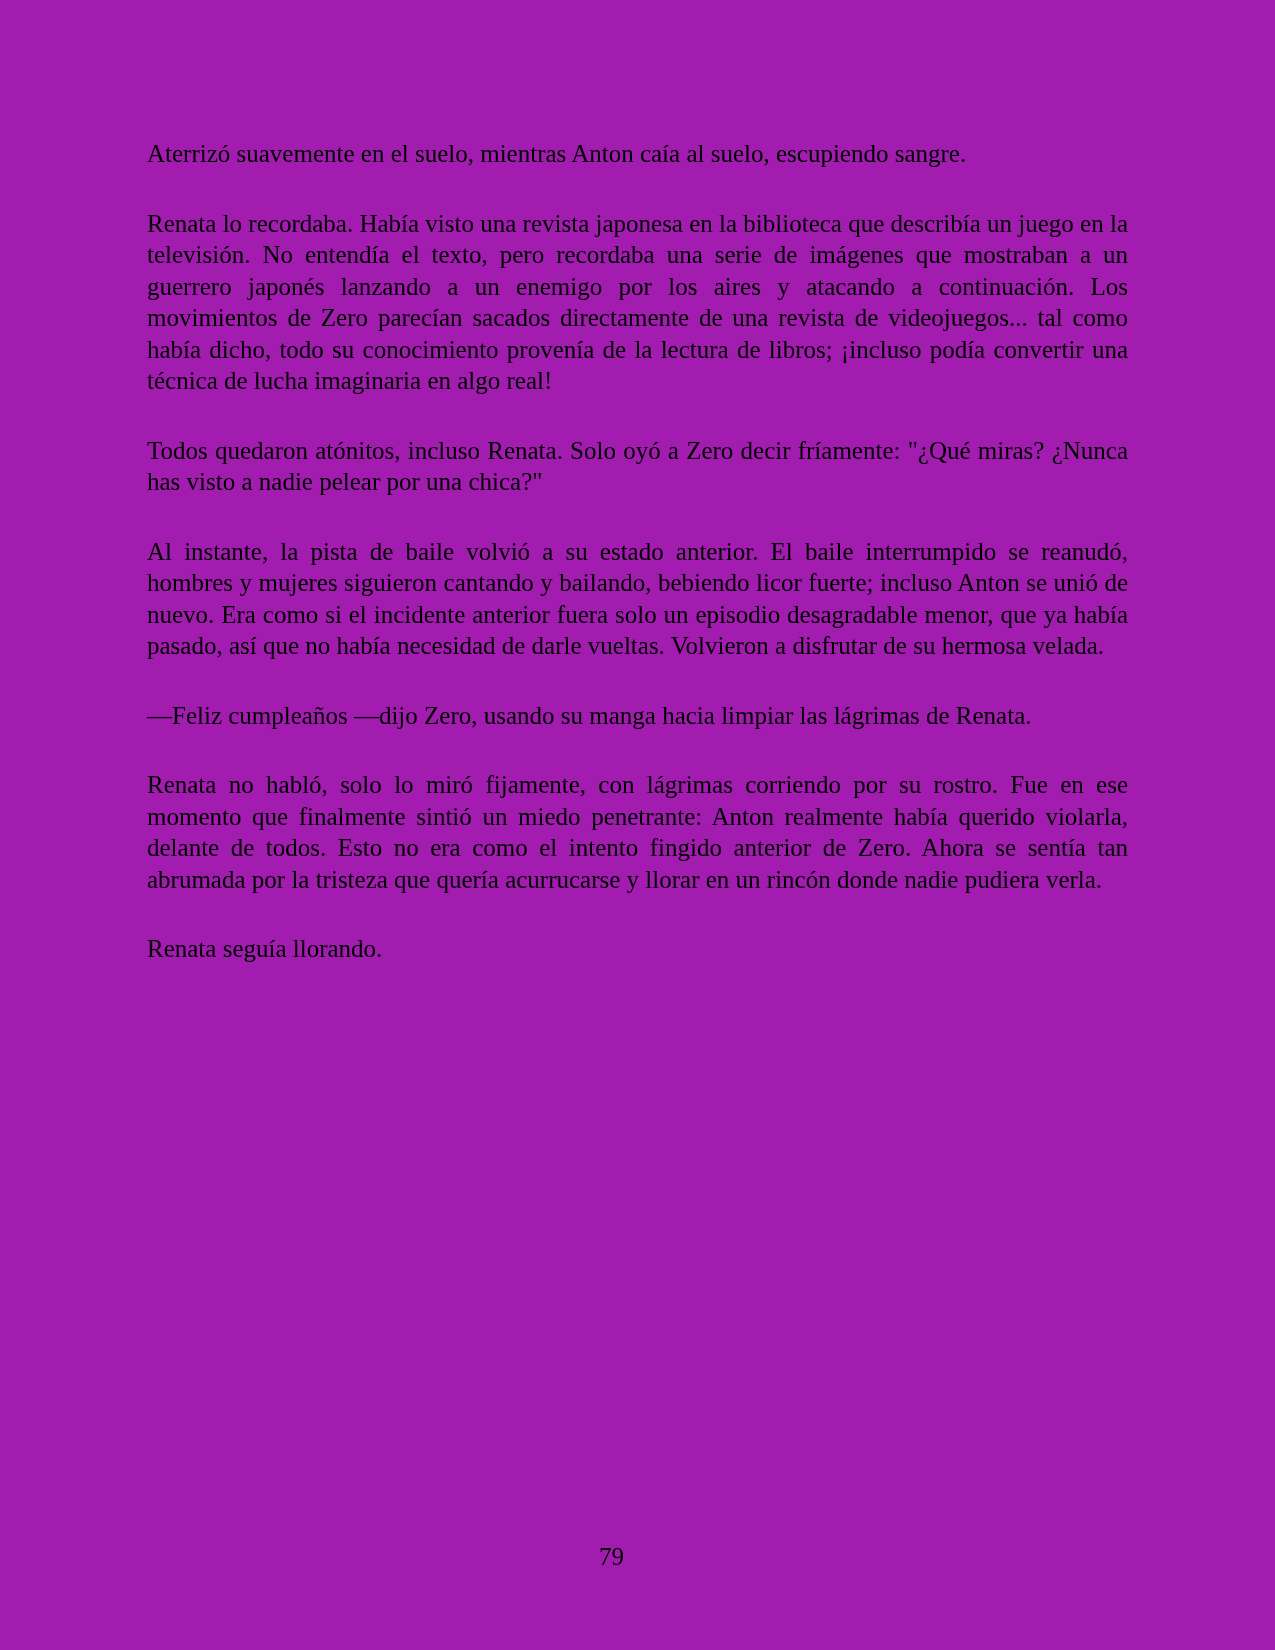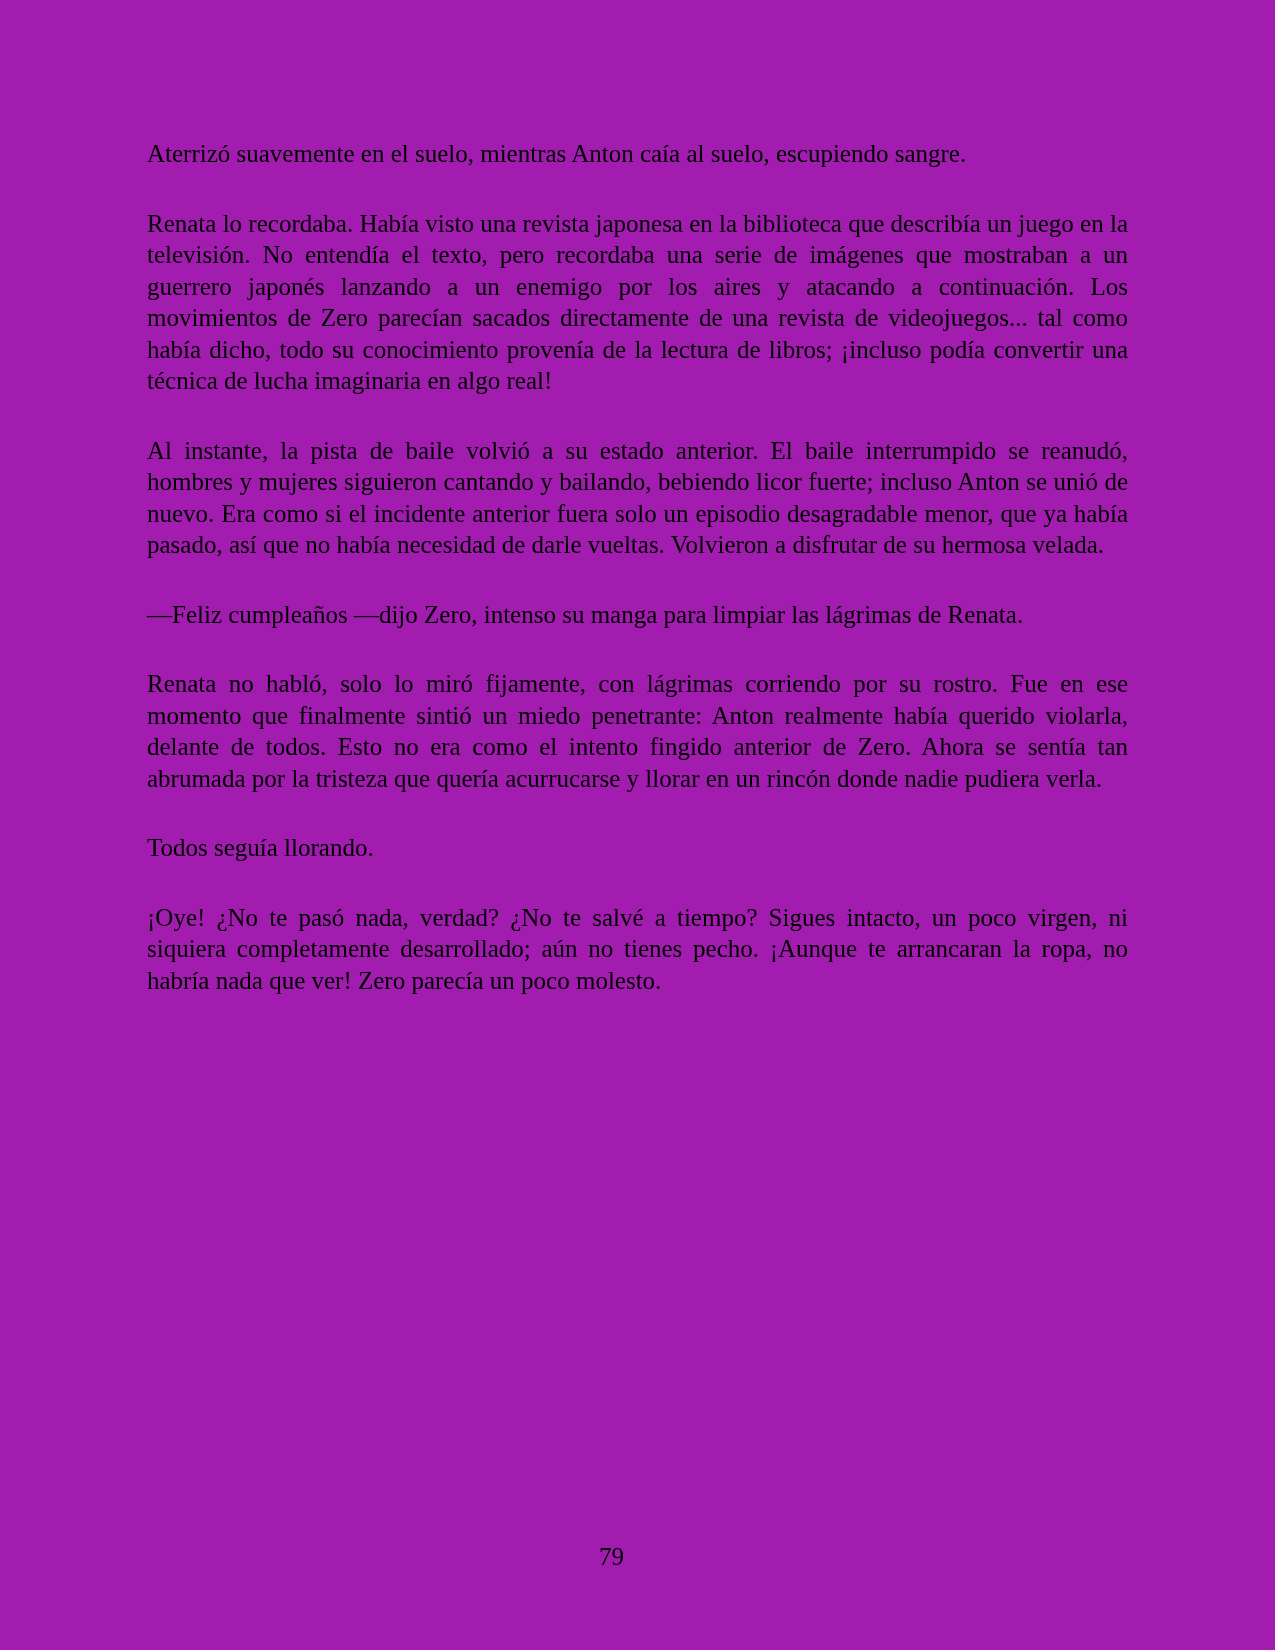--- a/index.html
+++ b/index.html
@@ -41,20 +41,20 @@
     color: #000000;
   }
 </style>
 </head>
 <body>
 
 <div class="sheet">
   <div class="text-block">
     <p>Aterrizó suavemente en el suelo, mientras Anton caía al suelo, escupiendo sangre.</p>
     <p>Renata lo recordaba. Había visto una revista japonesa en la biblioteca que describía un juego en la televisión. No entendía el texto, pero recordaba una serie de imágenes que mostraban a un guerrero japonés lanzando a un enemigo por los aires y atacando a continuación. Los movimientos de Zero parecían sacados directamente de una revista de videojuegos... tal como había dicho, todo su conocimiento provenía de la lectura de libros; ¡incluso podía convertir una técnica de lucha imaginaria en algo real!</p>
+    <p>Todos quedaron atónitos, incluso Renata. Solo oyó a Zero decir fríamente: "¿Qué miras? ¿Nunca has visto a nadie pelear por una chica?"</p>
     <p>Al instante, la pista de baile volvió a su estado anterior. El baile interrumpido se reanudó, hombres y mujeres siguieron cantando y bailando, bebiendo licor fuerte; incluso Anton se unió de nuevo. Era como si el incidente anterior fuera solo un episodio desagradable menor, que ya había pasado, así que no había necesidad de darle vueltas. Volvieron a disfrutar de su hermosa velada.</p>
-    <p>—Feliz cumpleaños —dijo Zero, intenso su manga para limpiar las lágrimas de Renata.</p>
+    <p>—Feliz cumpleaños —dijo Zero, usando su manga hacia limpiar las lágrimas de Renata.</p>
     <p>Renata no habló, solo lo miró fijamente, con lágrimas corriendo por su rostro. Fue en ese momento que finalmente sintió un miedo penetrante: Anton realmente había querido violarla, delante de todos. Esto no era como el intento fingido anterior de Zero. Ahora se sentía tan abrumada por la tristeza que quería acurrucarse y llorar en un rincón donde nadie pudiera verla.</p>
-    <p>Todos seguía llorando.</p>
-    <p>¡Oye! ¿No te pasó nada, verdad? ¿No te salvé a tiempo? Sigues intacto, un poco virgen, ni siquiera completamente desarrollado; aún no tienes pecho. ¡Aunque te arrancaran la ropa, no habría nada que ver! Zero parecía un poco molesto.</p>
+    <p>Renata seguía llorando.</p>
   </div>
   <div class="page-footer">79</div>
 </div>
 
 </body></html>

